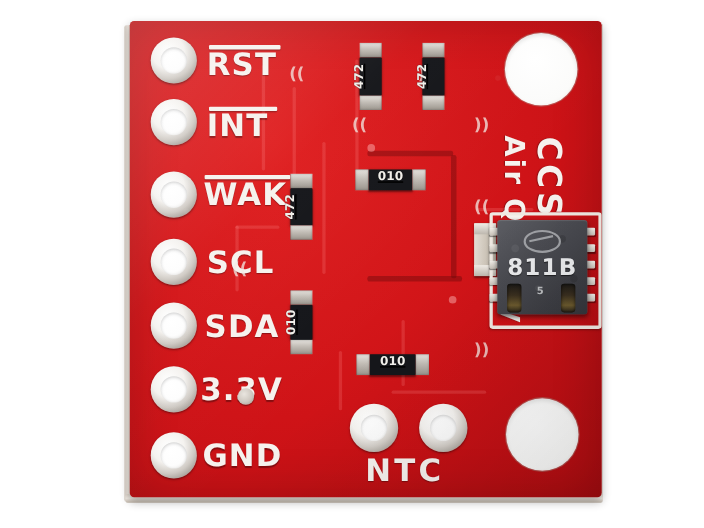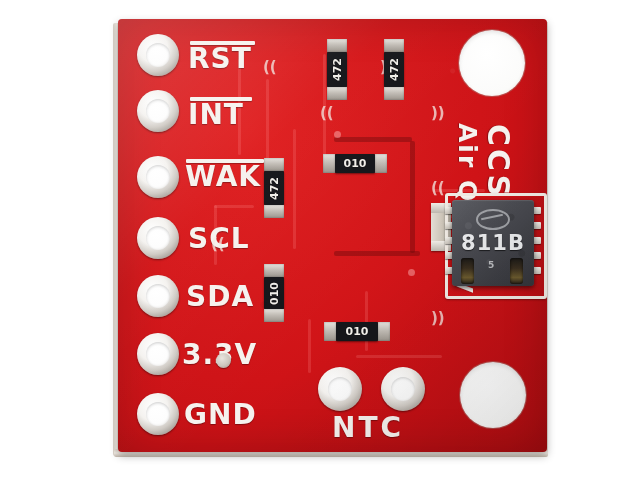--- a/index.html
+++ b/index.html
@@ -172,22 +172,22 @@
     letter-spacing: 2px;
   }
 
   
   .smd {
     position: absolute;
     background: #15161a;
     border-radius: 1px;
     box-shadow: 0 1px 2px rgba(0,0,0,.5);
     display: flex;
-    align-items: center;
     justify-content: center;
+    text-decoration: underline;
   }
   .smd .cap {
     position: absolute;
     background: linear-gradient(to bottom, #e6e3de 0%, #c2bdb6 45%, #9a948c 100%);
     box-shadow: inset 0 0 2px rgba(0,0,0,.35);
   }
   .smd .code {
     position: relative;
     color: #f0eee9;
     font-family: "DejaVu Sans", sans-serif;

